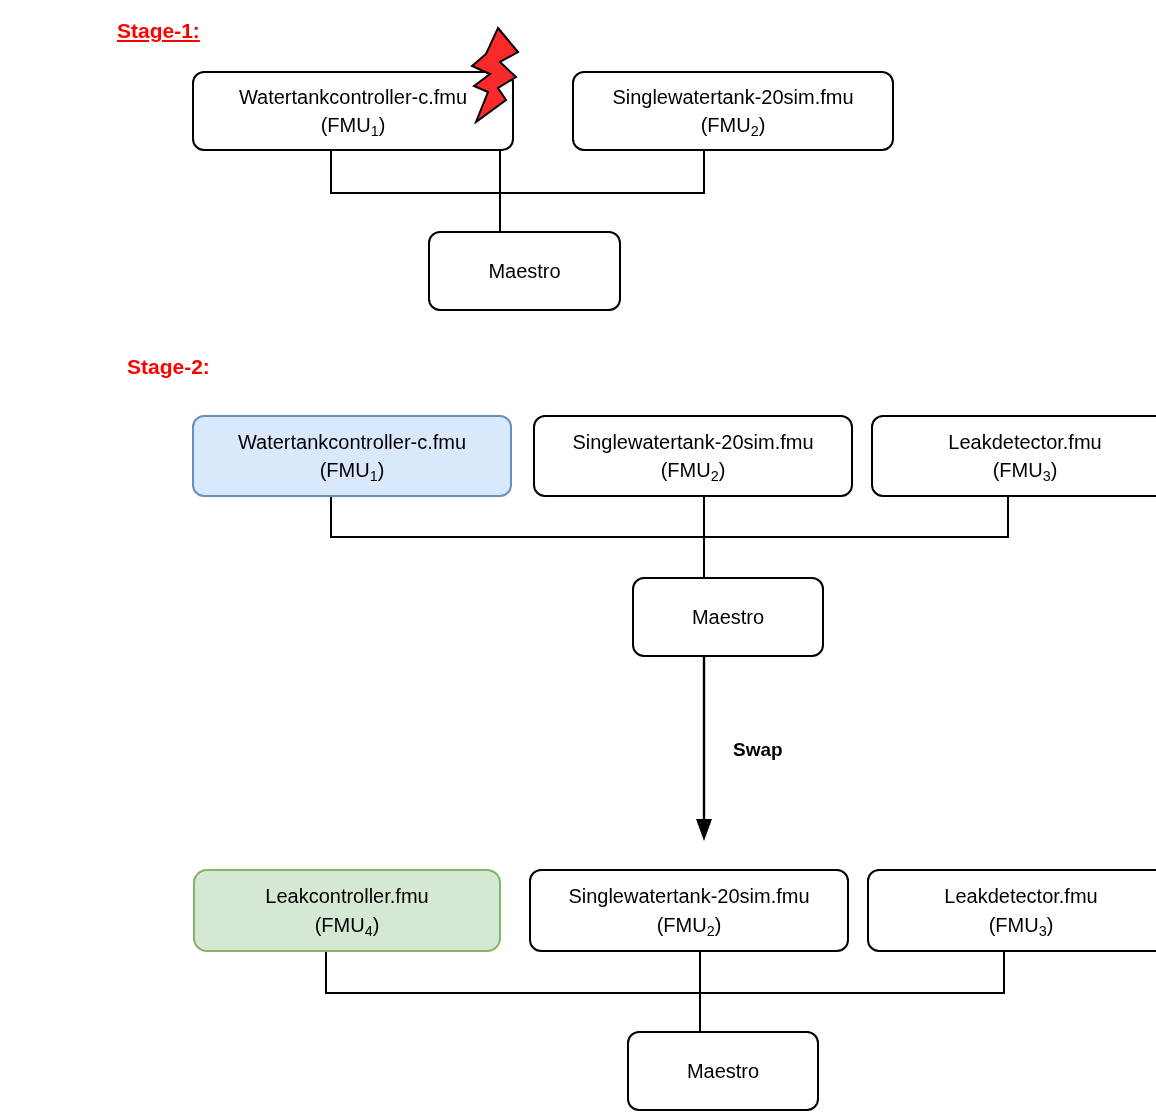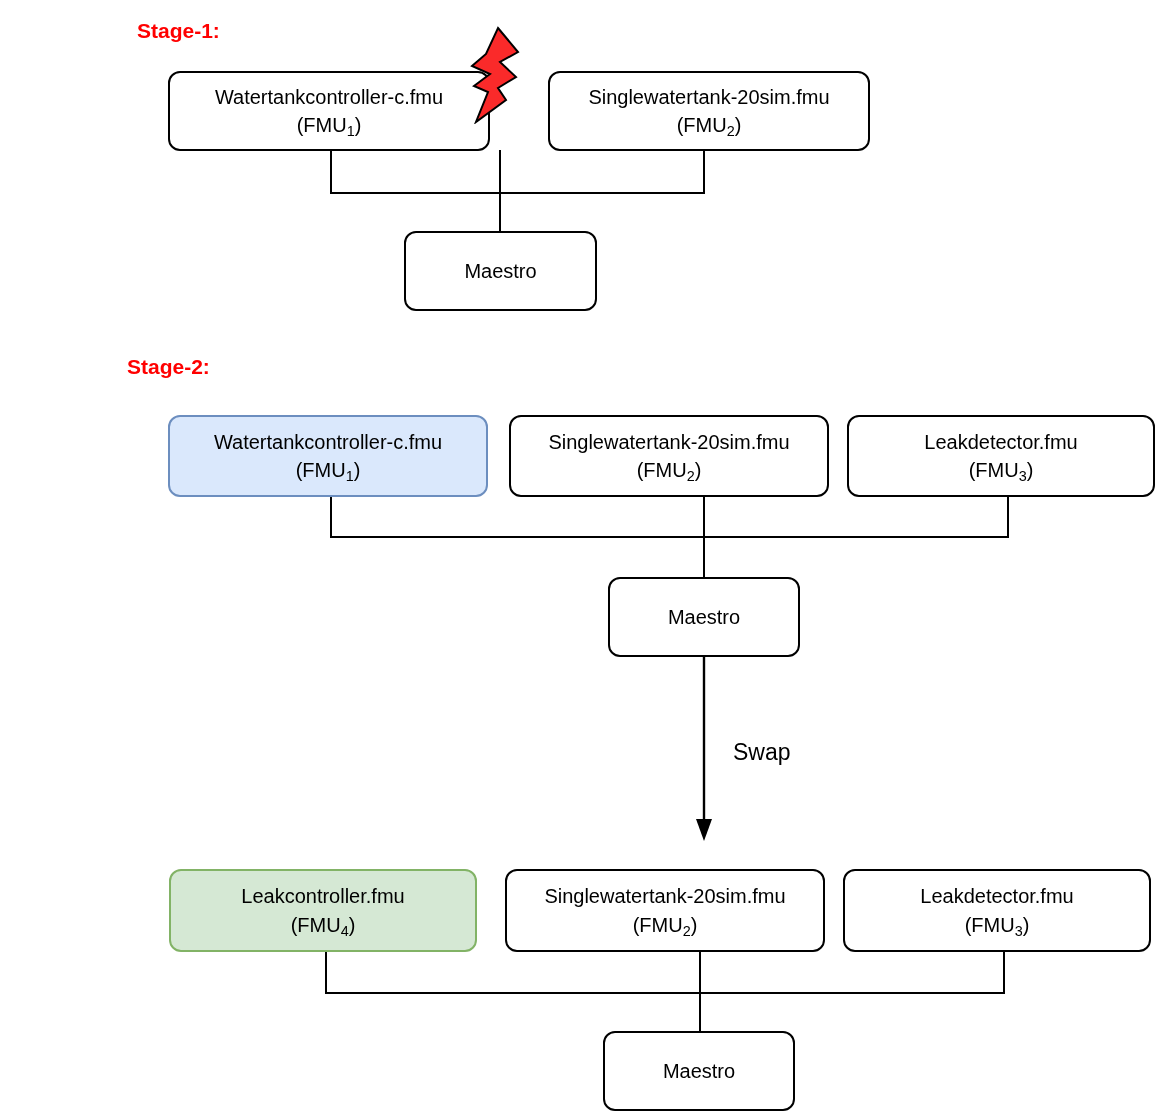--- a/index.html
+++ b/index.html
@@ -34,20 +34,21 @@
     background: #ffffff;
     display: flex;
     align-items: center;
     justify-content: center;
     text-align: center;
     font-family: "Liberation Sans", sans-serif;
     font-size: 20px;
     color: #000000;
     line-height: 1.42;
     padding: 0 6px;
+    margin-left: 24px;
   }
   .node .lbl {
     display: block;
     white-space: nowrap;
   }
   .node .sub {
     display: block;
     white-space: nowrap;
   }
   sub {
@@ -67,38 +68,38 @@
   }
   .wire {
     position: absolute;
     background: #000000;
   }
   .wire-v { width: 2px; }
   .wire-h { height: 2px; }
   .swap-label {
     position: absolute;
     font-family: "Liberation Sans", sans-serif;
-    font-weight: normal;
-    font-size: 23px;
+    font-weight: bold;
+    font-size: 19px;
     color: #000000;
     white-space: nowrap;
   }
   .bolt {
     position: absolute;
   }
   .arrow-svg {
     position: absolute;
   }
 </style>
 </head>
 <body>
 
 <div id="canvas">
 
-  <div class="stage-label" style="left:137px; top:19px;">Stage-1:</div>
+  <div class="stage-label" style="left:117px; top:19px;text-decoration:underline;">Stage-1:</div>
 
   <div class="wire wire-v" style="left:330px; top:150px; height:44px;"></div>
   <div class="wire wire-v" style="left:703px; top:150px; height:44px;"></div>
   <div class="wire wire-h" style="left:330px; top:192px; width:375px;"></div>
   <div class="wire wire-v" style="left:499px; top:150px; height:82px;"></div>
 
   <div class="node" style="left:168px; top:71px; width:322px; height:80px;">
     <div>
       <span class="lbl">Watertankcontroller-c.fmu</span>
       <span class="sub">(<span>FMU</span><sub>1</sub>)</span>
@@ -156,21 +157,21 @@
     <line x1="10" y1="0" x2="10" y2="168" stroke="#000000" stroke-width="2.4"></line>
     <polygon points="10,184 2,162 18,162" fill="#000000"></polygon>
   </svg>
   <div class="swap-label" style="left:733px; top:739px;">Swap</div>
 
   <div class="wire wire-v" style="left:325px; top:950px; height:44px;"></div>
   <div class="wire wire-v" style="left:1003px; top:950px; height:44px;"></div>
   <div class="wire wire-h" style="left:325px; top:992px; width:680px;"></div>
   <div class="wire wire-v" style="left:699px; top:950px; height:82px;"></div>
 
-  <div class="node node-green" style="left:169px; top:869px; width:308px; height:83px;">
+  <div class="node node-green" style="left:169px; top:869px; width:308px; height:83px;border-radius:14px;">
     <div>
       <span class="lbl">Leakcontroller.fmu</span>
       <span class="sub">(<span>FMU</span><sub>4</sub>)</span>
     </div>
   </div>
 
   <div class="node" style="left:505px; top:869px; width:320px; height:83px;">
     <div>
       <span class="lbl">Singlewatertank-20sim.fmu</span>
       <span class="sub">(<span>FMU</span><sub>2</sub>)</span>

